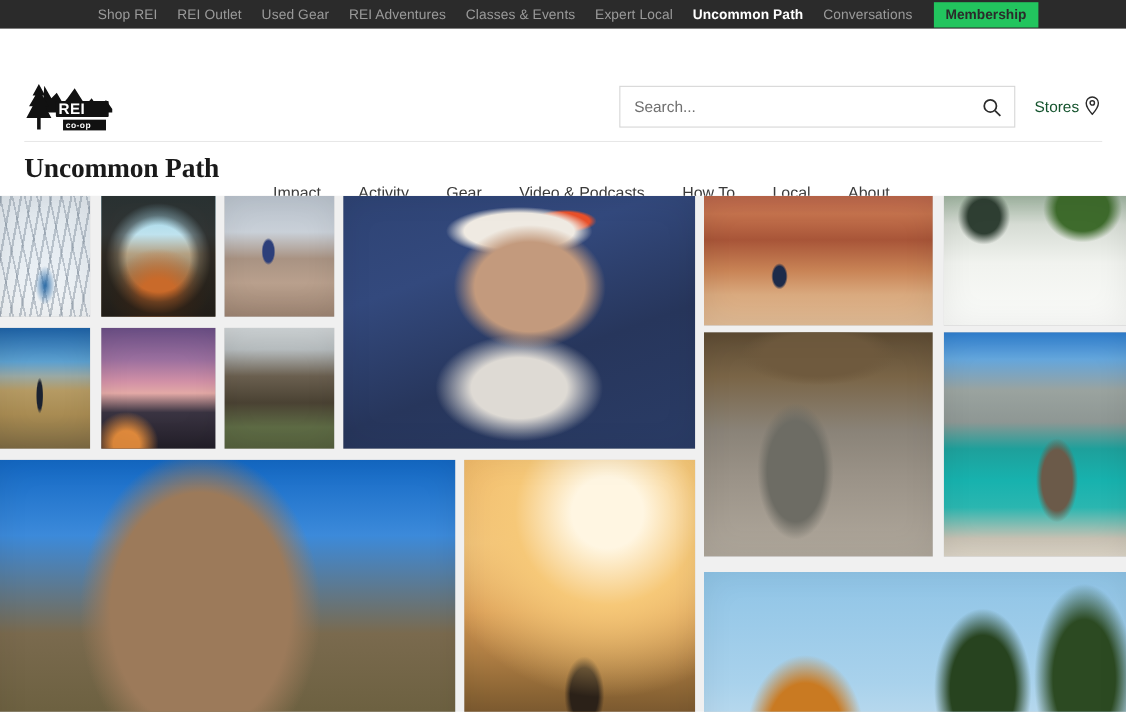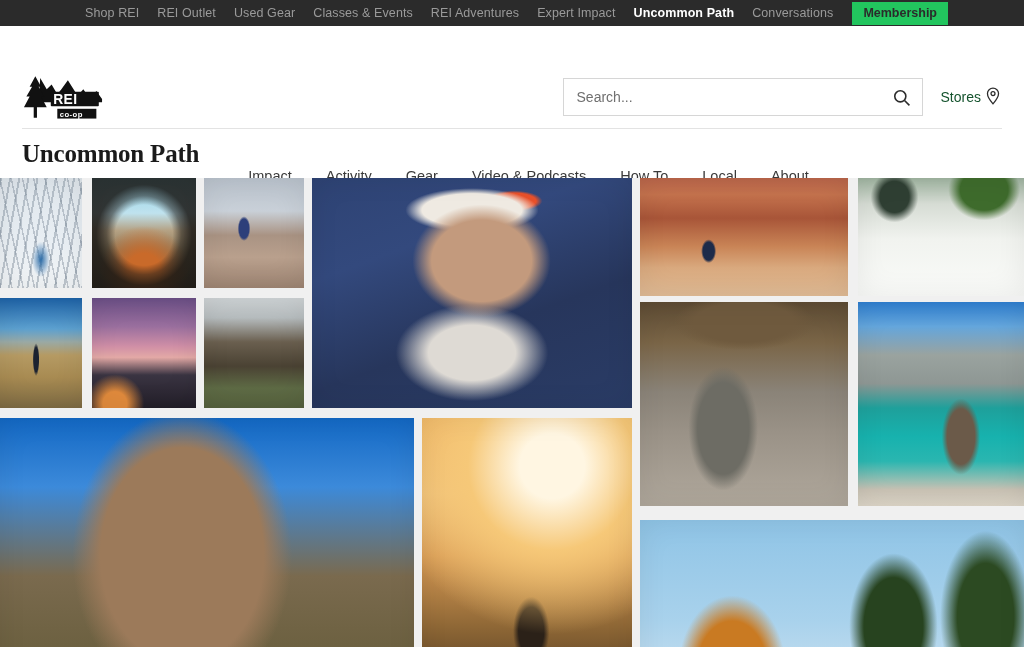--- a/index.html
+++ b/index.html
@@ -250,23 +250,23 @@
   .tile-shade { position: absolute; inset: 0; box-shadow: inset 0 0 30px rgba(0,0,0,.07); }
 </style>
 </head>
 <body>
 
 <div class="topbar">
   <div id="topbar-links" style="display:flex;align-items:flex-start;">
       <div class="topbar-link">Shop REI</div>
       <div class="topbar-link">REI Outlet</div>
       <div class="topbar-link">Used Gear</div>
+      <div class="topbar-link">REI Adventures</div>
       <div class="topbar-link">Classes &amp; Events</div>
-      <div class="topbar-link">REI Adventures</div>
-      <div class="topbar-link">Expert Impact</div>
+      <div class="topbar-link">Expert Local</div>
       <div class="topbar-link active">Uncommon Path<span class="topbar-caret"><svg viewBox="0 0 34 10" width="34" height="10">
             <path d="M4 10 L13 1 L17.5 4.5 L21.5 1.2 L30 10 Z" fill="#ffffff"></path>
           </svg></span></div>
       <div class="topbar-link">Conversations</div>
     </div>
   <button class="topbar-cta">Membership</button>
 </div>
 
 <div class="masthead">
 

